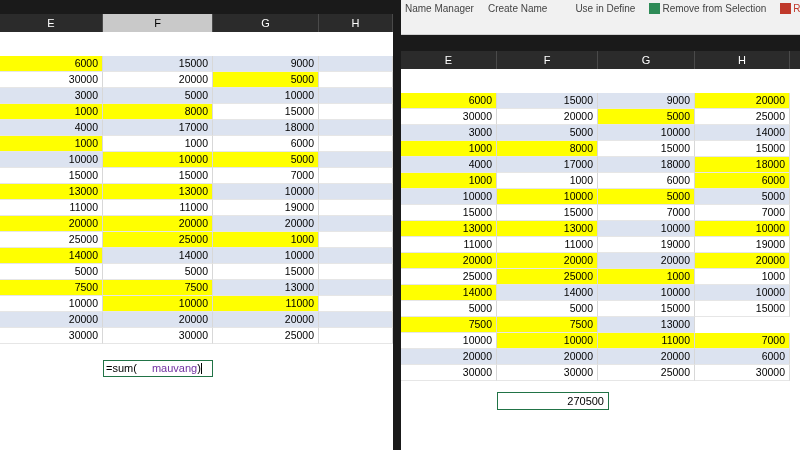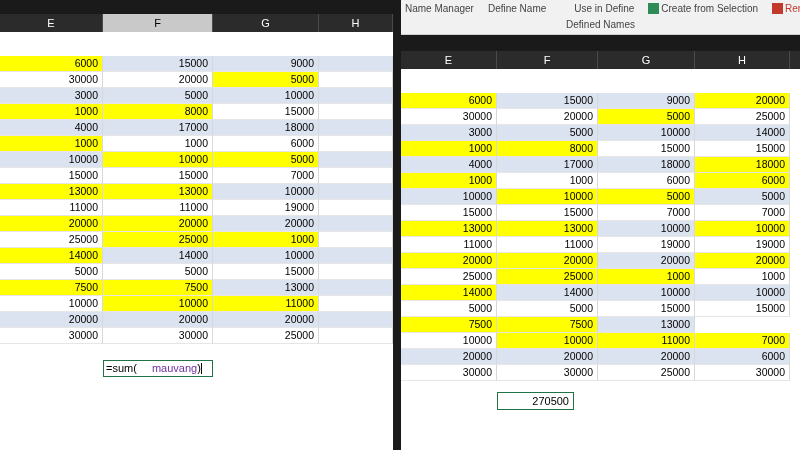--- a/index.html
+++ b/index.html
@@ -116,21 +116,21 @@
   .caret {
     display: inline-block;
     width: 1px;
     height: 11px;
     background: #000;
     vertical-align: -2px;
   }
   
   .result-cell {
     box-sizing: border-box;
-    width: 77px;
+    width: 112px;
     height: 18px;
     border: 1px solid #217346;
     background: #ffffff;
     font-size: 11px;
     line-height: 16px;
     text-align: right;
     padding-right: 4px;
     color: #000;
   }
 
@@ -326,27 +326,26 @@
     <div class="filler" style="height:84px;"></div>
   </div>
 
   <div class="divider"></div>
 
   <div class="pane pane-right">
 
     <div class="ribbon">
       <div class="ribbon-top">
         <span>Name Manager</span>
-        <span>Define Name</span>
+        <span>Create Name</span>
         <span class="sep"></span>
         <span>Use in Define</span>
-        <span><span class="ribbon-icon ico-green"></span><span>Create from Selection</span></span>
+        <span><span class="ribbon-icon ico-green"></span><span>Remove from Selection</span></span>
         <span class="ribbon-red"><span class="ribbon-icon ico-red"></span><span>Remove Arrows</span></span>
       </div>
-      <div class="ribbon-bottom">Defined Names</div>
     </div>
 
     <div class="dark-band" style="height:16px;"></div>
 
     <div class="right-grid-wrap">
       <div class="colhead">
         <div class="ch rw-e">E</div>
         <div class="ch rw-f">F</div>
         <div class="ch rw-g">G</div>
         <div class="ch rw-h">H</div>

